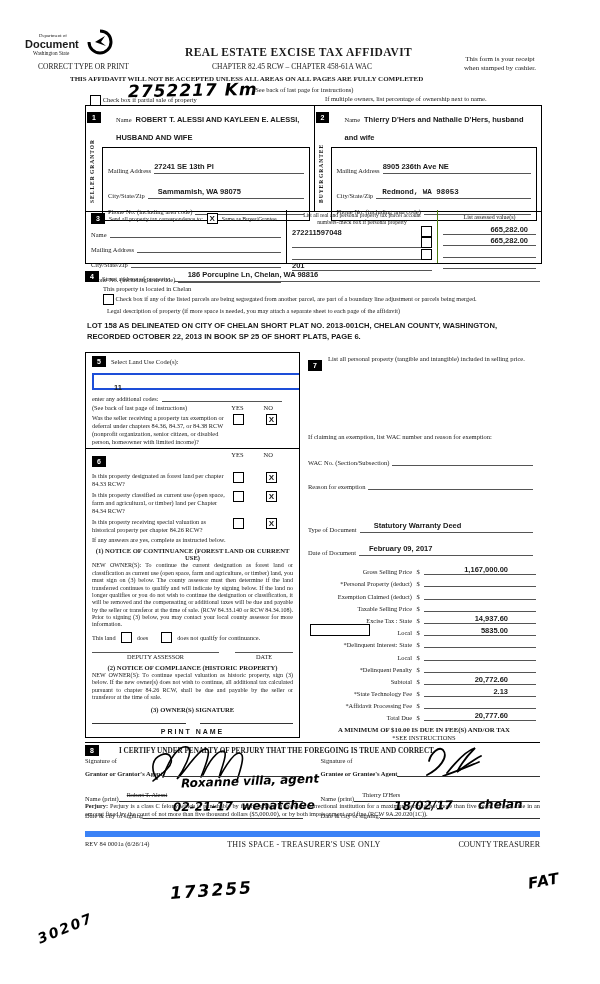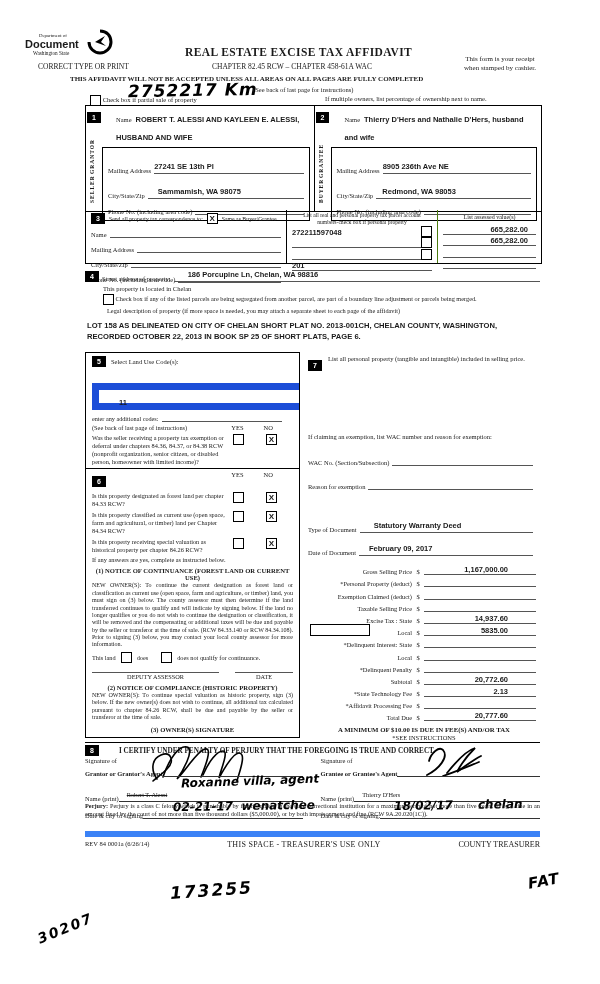--- a/index.html
+++ b/index.html
@@ -127,21 +127,21 @@
         <span class="lbl">Name</span>
         <span class="val">Thierry D'Hers and Nathalie D'Hers, husband and wife</span>
       </div>
       <div class="inbox">
         <div class="fld">
           <span class="lbl">Mailing Address</span>
           <span class="line"><span class="val">8905 236th Ave NE</span></span>
         </div>
         <div class="fld">
           <span class="lbl">City/State/Zip</span>
-          <span class="line"><span class="val" style="padding-left:6px;">Redmond, WA 98053</span></span>
+          <span class="line"><span class="val" style="padding-left:6px;font-family:Liberation Mono, monospace;">Redmond, WA 98053</span></span>
         </div>
         <div class="fld" style="margin-bottom:2px;">
           <span class="lbl">Phone No. (including area code)</span>
           <span class="line"><span class="val"></span></span>
         </div>
       </div>
     </div>
   </div>
 
   <div class="sec3">
@@ -223,21 +223,21 @@
       <div>LOT 158 AS DELINEATED ON CITY OF CHELAN SHORT PLAT NO. 2013-001CH, CHELAN COUNTY, WASHINGTON,</div>
       <div>RECORDED OCTOBER 22, 2013 IN BOOK SP 25 OF SHORT PLATS, PAGE 6.</div>
     </div>
   </div>
 
   <div class="box56">
     <div style="display:flex;gap:5px;align-items:center;">
       <span class="badge">5</span>
       <span style="font-size:6.6px;">Select Land Use Code(s):</span>
     </div>
-    <div style="border:7px solid #1d4ed8;width:190px;height:11px;margin-top:16px;padding:1px 20px;">
+    <div style="border:2px solid #1d4ed8;width:190px;height:11px;margin-top:6px;padding:1px 20px;">
       <span class="val">11</span>
     </div>
     <div class="fld" style="width:190px;margin-top:2px;">
       <span class="lbl" style="font-size:6.2px;">enter any additional codes:</span>
       <span class="line"></span>
     </div>
     <div style="display:flex;margin-top:2px;">
       <span style="flex:1;font-size:6.3px;">(See back of last page of instructions)</span>
       <span class="yesno-head" style="width:80px;">
         <span>YES</span>

